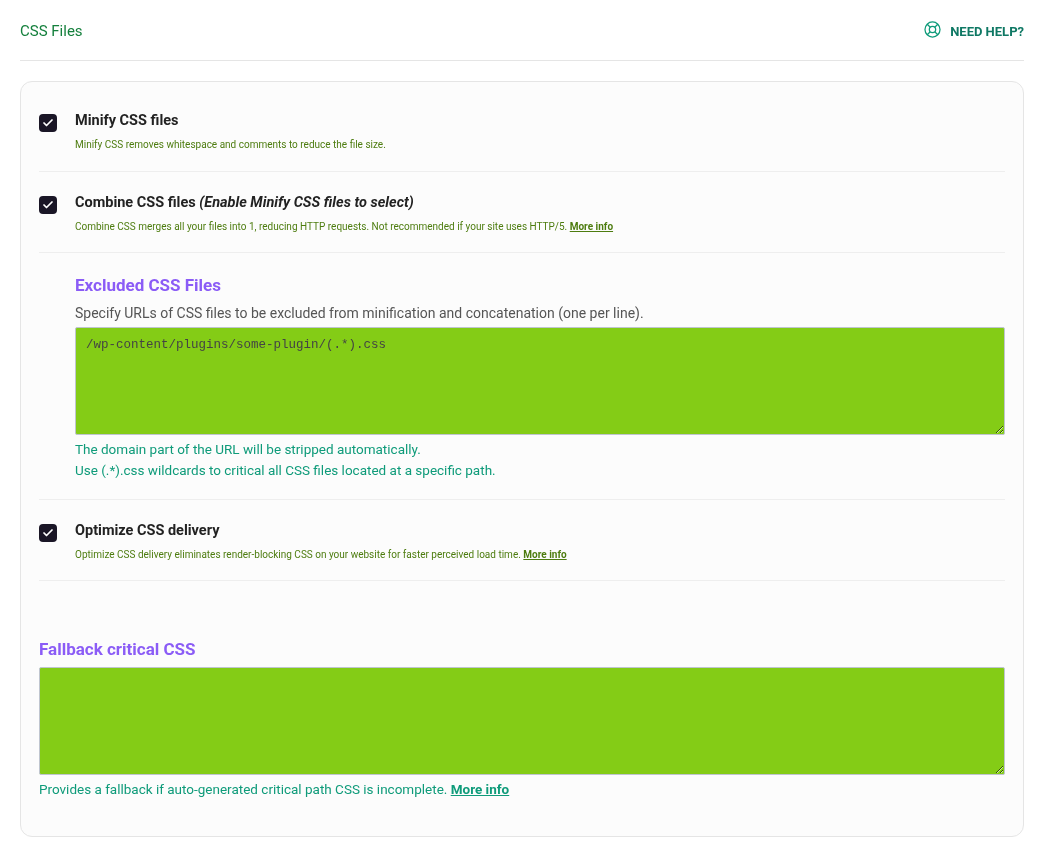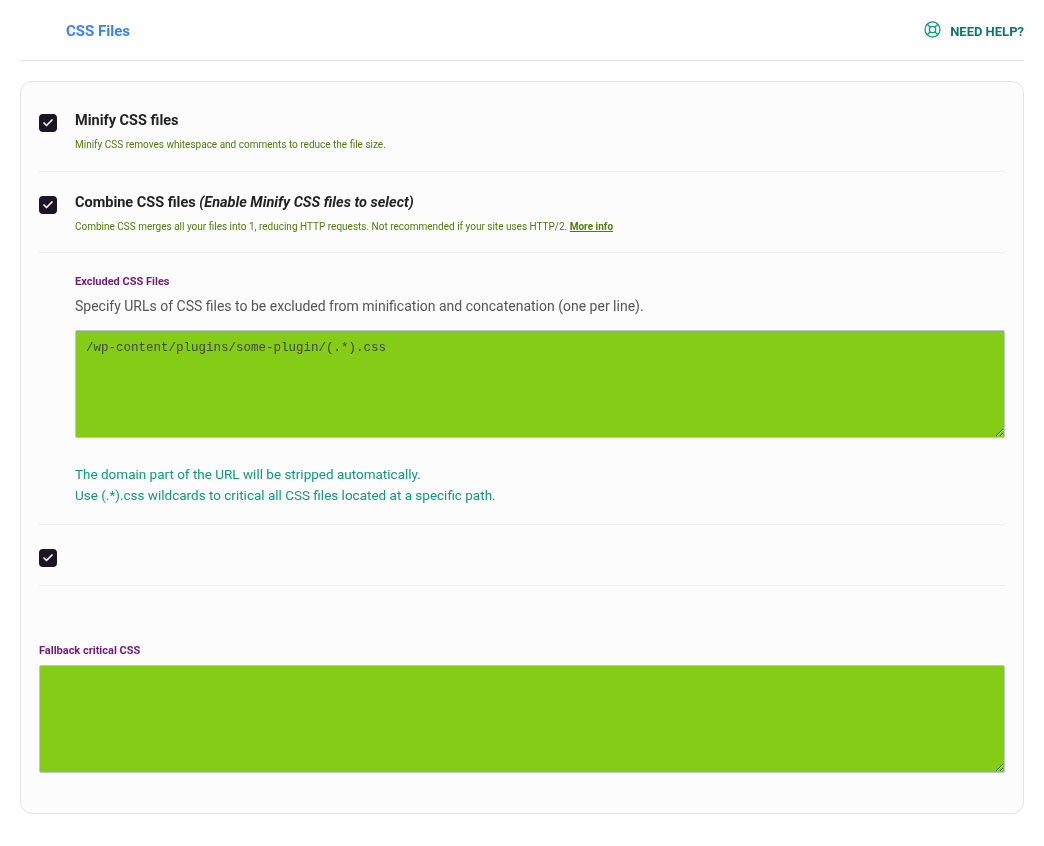--- a/index.html
+++ b/index.html
@@ -12,24 +12,23 @@
     }
     .header {
       display: flex;
       justify-content: space-between;
       align-items: center;
       padding-bottom: 18px;
       border-bottom: 1px solid #e5e5e5;
       margin-bottom: 20px;
     }
     .section-title {
-      color: #3b82f6;
-      font-weight: 700;
+      color: #15803d;
+      font-weight: 400;
       font-size: 15px;
-      margin-left: 46px;
     }
     .help-link {
       display: flex;
       align-items: center;
       gap: 8px;
       color: #0f7864;
       font-weight: 700;
       font-size: 13px;
       text-decoration: none;
       cursor: pointer;
@@ -79,47 +78,47 @@
       line-height: 1.55;
     }
     .opt-desc a, .hint a {
       color: inherit;
       text-decoration: underline;
       cursor: pointer;
       font-weight: bold;
     }
     .sub-section .sub-title {
       font-weight: 700;
-      font-size: 11px;
-      color: #701a75;
+      font-size: 17px;
+      color: #8b5cf6;
       margin-bottom: 8px;
     }
     .sub-desc {
       font-size: 14px;
       color: #555;
       line-height: 1.55;
-      margin-bottom: 12px;
+      margin-bottom: 2px;
     }
     textarea {
       width: 100%;
       min-height: 108px;
       border: 1px solid #bfc5cf;
       border-radius: 2px;
       padding: 10px 10px;
       font-family: Consolas, "Courier New", monospace;
       font-size: 12.5px;
       color: #444;
       resize: both;
       background: #84cc16;
     }
     .hint {
       font-size: 13.5px;
       color: #0f9b7a;
       line-height: 1.55;
-      margin-top: 22px;
+      margin-top: 0;
     }
     .spacer-col { flex: 0 0 20px; }
   </style>
 </head>
 <body>
 
 <div class="header">
   <div class="section-title">CSS Files</div>
   <a class="help-link">
     <span>
@@ -159,21 +158,21 @@
             <path d="M4 12l5 5L20 6" stroke="#fff" stroke-width="3.5" fill="none" stroke-linecap="round" stroke-linejoin="round"></path>
           </svg>
       </div>
     </div>
     <div class="content-col">
       <div class="opt-title">
         <span>Combine CSS files</span>
         <span class="note">(Enable Minify CSS files to select)</span>
       </div>
       <div class="opt-desc">
-        <span>Combine CSS merges all your files into 1, reducing HTTP requests. Not recommended if your site uses HTTP/2. </span><a>More info</a>
+        <span>Combine CSS merges all your files into 1, reducing HTTP requests. Not recommended if your site uses HTTP/5. </span><a>More info</a>
       </div>
     </div>
   </div>
 
   <div class="row">
     <div class="spacer-col"></div>
     <div class="content-col sub-section">
       <div class="sub-title">Excluded CSS Files</div>
       <div class="sub-desc">Specify URLs of CSS files to be excluded from minification and concatenation (one per line).</div>
       <textarea style="">/wp-content/plugins/some-plugin/(.*).css</textarea>
@@ -185,23 +184,32 @@
   </div>
 
   <div class="row">
     <div class="checkbox-col">
       <div class="checkbox">
         <svg viewBox="0 0 24 24">
             <path d="M4 12l5 5L20 6" stroke="#fff" stroke-width="3.5" fill="none" stroke-linecap="round" stroke-linejoin="round"></path>
           </svg>
       </div>
     </div>
+    <div class="content-col">
+      <div class="opt-title">Optimize CSS delivery</div>
+      <div class="opt-desc">
+        <span>Optimize CSS delivery eliminates render-blocking CSS on your website for faster perceived load time. </span><a>More info</a>
+      </div>
+    </div>
   </div>
 
   <div class="row no-border">
     <div class="spacer-col"></div>
     <div class="content-col sub-section">
       <div class="sub-title">Fallback critical CSS</div>
       <textarea style=""></textarea>
+      <div class="hint">
+        <span>Provides a fallback if auto-generated critical path CSS is incomplete. </span><a>More info</a>
+      </div>
     </div>
   </div>
 
 </div>
 
 </body></html>

